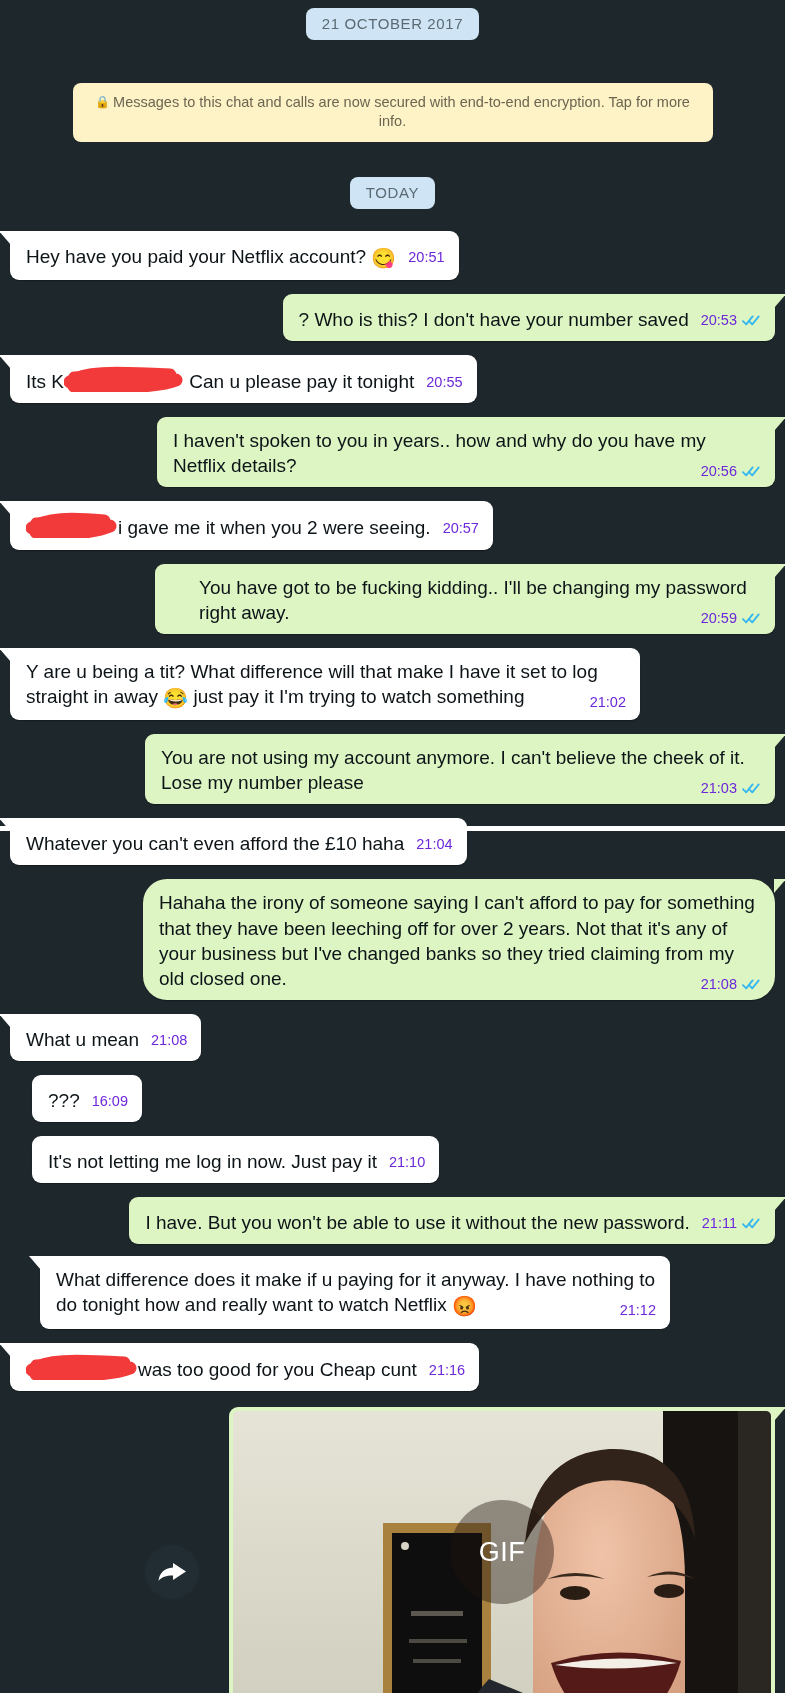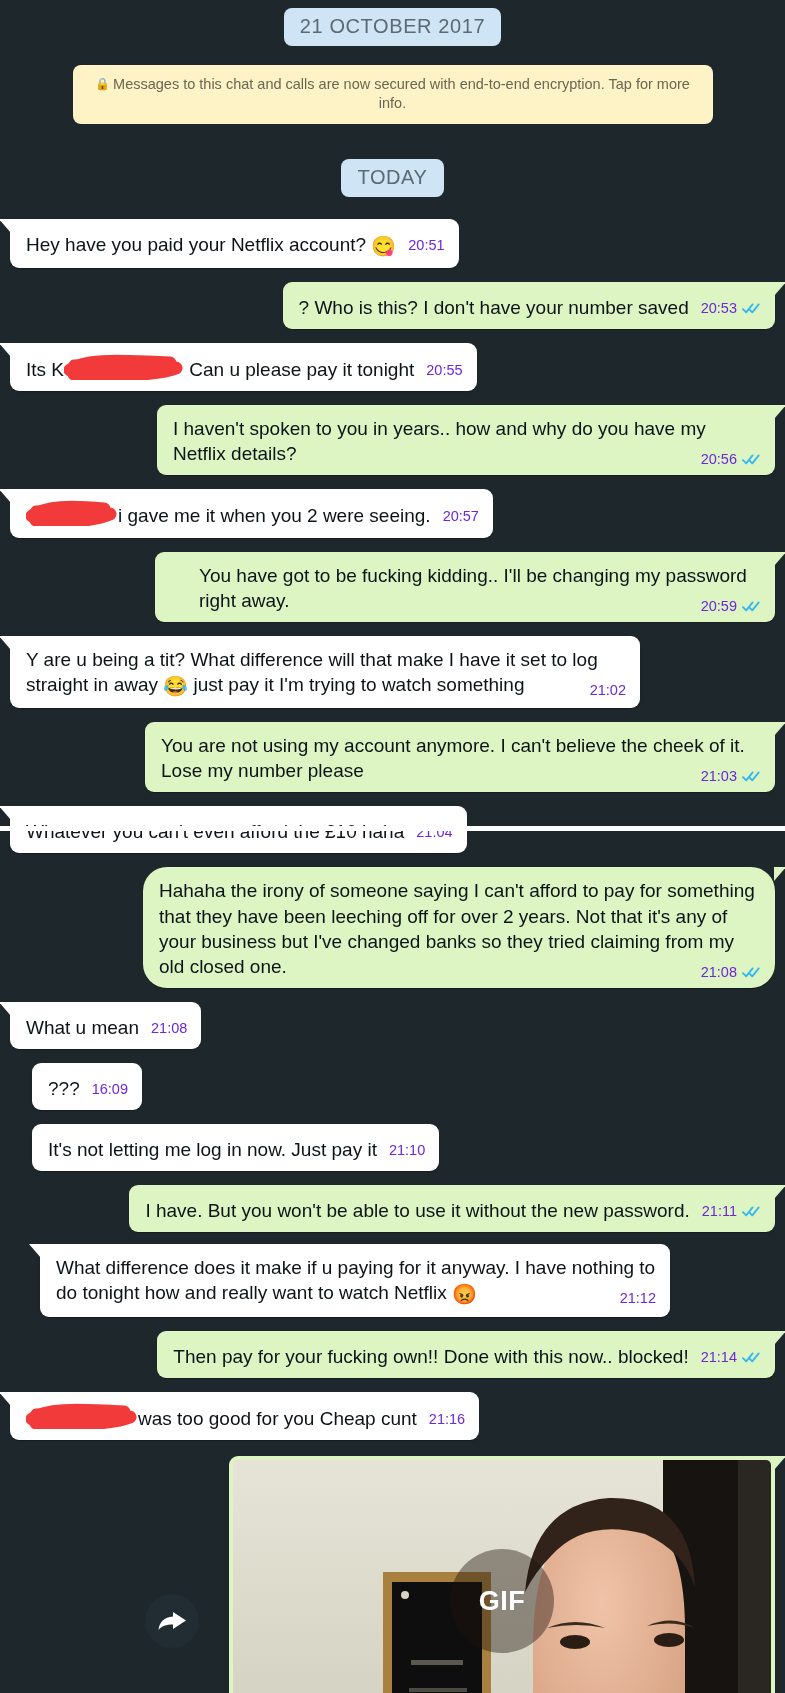--- a/index.html
+++ b/index.html
@@ -16,35 +16,36 @@
     background: #1e272c;
     overflow: hidden;
     padding: 0;
   }
 
   
   .center-row { display: flex; justify-content: center; }
   .date-chip {
     background: #cfe5f6;
     color: #5b6a72;
-    font-size: 20px;
+    font-size: 15px;
     letter-spacing: .6px;
     padding: 7px 16px 8px;
     border-radius: 8px;
     font-weight: 400;
   }
   .encryption-notice {
     background: #fdf3c7;
     color: #6c6551;
     font-size: 14.5px;
     line-height: 1.3;
     padding: 10px 16px 11px;
     border-radius: 8px;
     max-width: 640px;
     text-align: center;
+    margin-top: 24px;
   }
   .lock-glyph { font-size: 12px; vertical-align: 1px; margin-right: 3px; color: #7a7460; }
 
   
   .row { display: flex; width: 100%; }
   .row.in  { justify-content: flex-start; }
   .row.out { justify-content: flex-end; }
 
   .bubble {
     position: relative;
@@ -140,21 +141,21 @@
   .gif-badge {
     position: absolute;
     left: 50%; top: 44%;
     transform: translate(-50%,-50%);
     width: 104px; height: 104px;
     border-radius: 50%;
     background: rgba(30,20,14,.42);
     display: flex; align-items: center; justify-content: center;
     color: #ffffff;
     font-size: 27px;
-    font-weight: bold;
+    font-weight: normal;
     letter-spacing: .5px;
   }
 
   
   .seam {
     position: absolute;
     left: 0; width: 785px;
     height: 5px;
     background: #ffffff;
     z-index: 40;
@@ -276,29 +277,20 @@
             <span class="time">21:11</span>
             <svg class="ticks" viewBox="0 0 20 13">
               <path d="M1 7.2 L4.4 10.6 L11.2 2.2" fill="none" stroke="#34b7f1" stroke-width="1.9" stroke-linecap="round" stroke-linejoin="round"></path>
               <path d="M7.4 7.2 L10.8 10.6 L17.6 2.2" fill="none" stroke="#34b7f1" stroke-width="1.9" stroke-linecap="round" stroke-linejoin="round"></path>
             </svg>
           </span></div>
       </div>
       <div class="row in" style="margin-top: 12px; padding-left: 30px;">
         <div class="bubble in" style="max-width: 630px;"><span class="msg-text">What difference does it make if u paying for it anyway. I have nothing to do tonight how and really want to watch Netflix </span><span class="emoji">😡</span><span class="meta">
             <span class="time">21:12</span>
-          </span></div>
-      </div>
-      <div class="row out" style="margin-top: 14px;">
-        <div class="bubble out"><span class="msg-text">Then pay for your fucking own!! Done with this now.. blocked!</span><span class="meta inline">
-            <span class="time">21:14</span>
-            <svg class="ticks" viewBox="0 0 20 13">
-              <path d="M1 7.2 L4.4 10.6 L11.2 2.2" fill="none" stroke="#34b7f1" stroke-width="1.9" stroke-linecap="round" stroke-linejoin="round"></path>
-              <path d="M7.4 7.2 L10.8 10.6 L17.6 2.2" fill="none" stroke="#34b7f1" stroke-width="1.9" stroke-linecap="round" stroke-linejoin="round"></path>
-            </svg>
           </span></div>
       </div>
       <div class="row in" style="margin-top: 14px;">
         <div class="bubble in"><span class="redaction"><svg width="112" height="26" viewBox="0 0 112 26">
               <path d="M6 16 C20 6, 45 6, 98 9 C82 16, 40 15, 10 20 C30 24, 87 21, 104 14" fill="none" stroke="#f23a3a" stroke-width="13" stroke-linecap="round" stroke-linejoin="round"></path>
               <path d="M10 11 C35 9, 92 11, 102 13" fill="none" stroke="#f23a3a" stroke-width="11" stroke-linecap="round"></path>
             </svg></span><span class="msg-text">was too good for you Cheap cunt</span><span class="meta inline">
             <span class="time">21:16</span>
           </span></div>
       </div>

